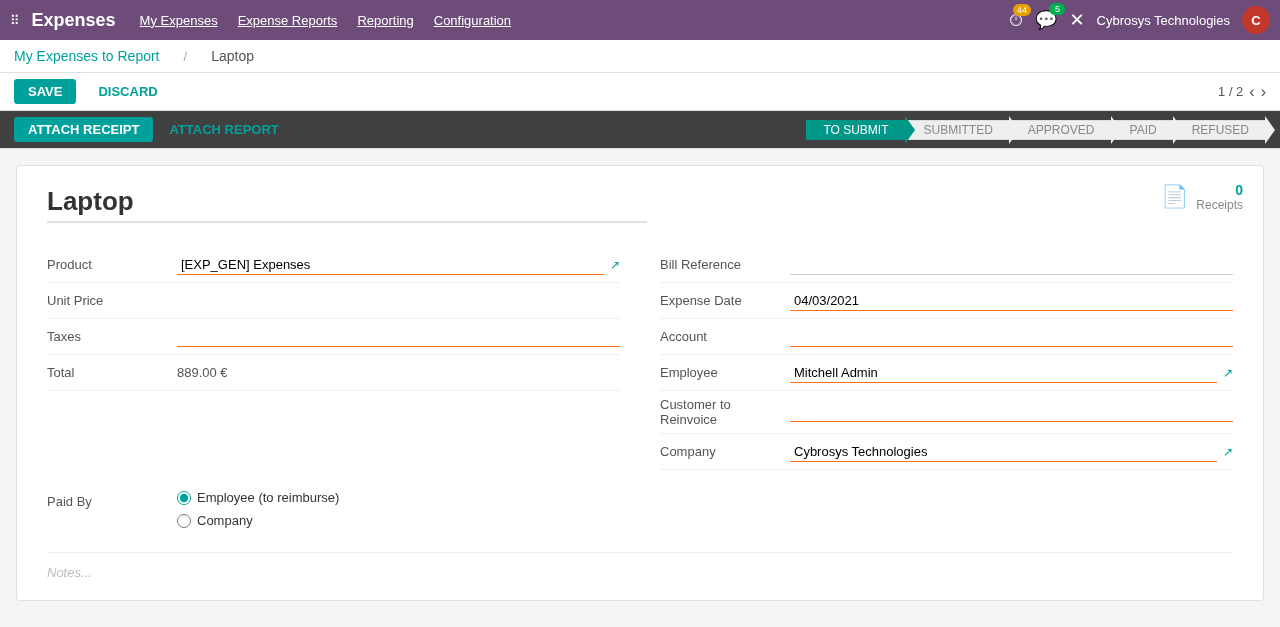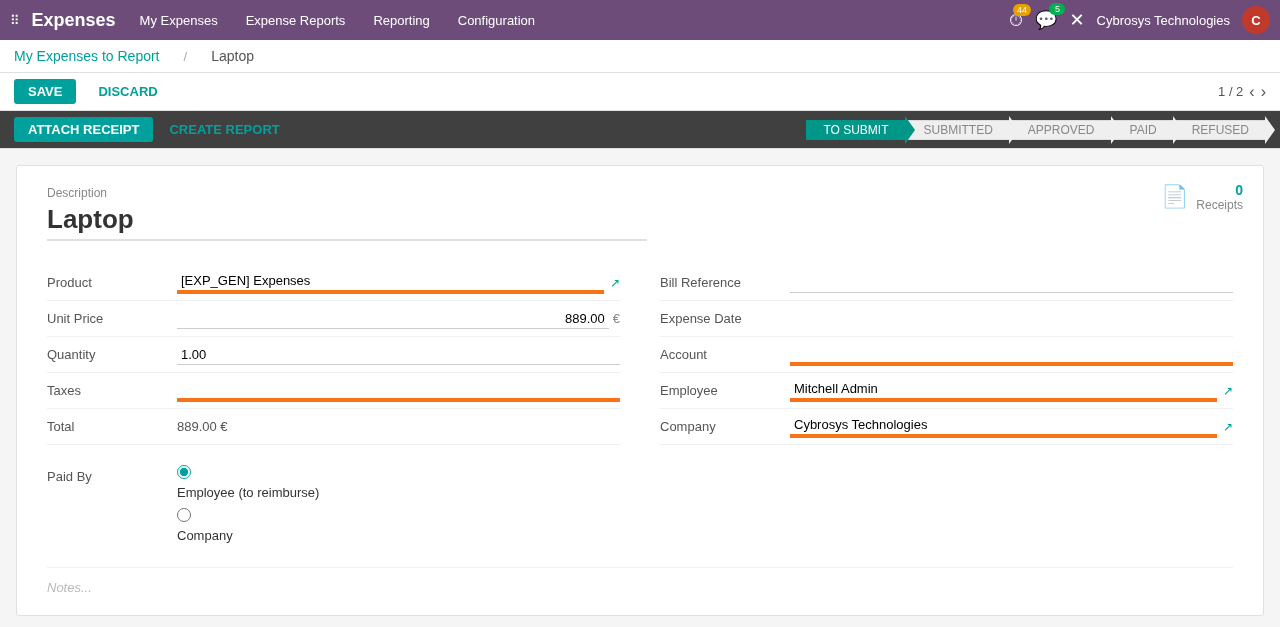--- a/index.html
+++ b/index.html
@@ -9,21 +9,21 @@
     .top-nav {
       background: #6d4c7a;
       color: white;
       height: 40px;
       display: flex;
       align-items: center;
       padding: 0 10px;
     }
     .top-nav .app-grid { margin-right: 12px; cursor: pointer; }
     .top-nav .app-title { font-size: 18px; font-weight: bold; margin-right: 24px; }
-    .top-nav .nav-links { display: flex; gap: 28px; flex: 1; }
+    .top-nav .nav-links { display: flex; gap: 20px; flex: 1; text-decoration: underline; }
     .top-nav .nav-link { color: white; text-decoration: none; font-size: 13px; cursor: pointer; }
     .top-nav .nav-right { display: flex; align-items: center; gap: 12px; }
     .badge-btn {
       position: relative;
       background: none;
       border: none;
       color: white;
       cursor: pointer;
       font-size: 18px;
     }
@@ -191,39 +191,39 @@
       border: none;
       border-bottom: 1px solid #ccc;
       padding: 2px 4px;
       font-size: 13px;
       outline: none;
       background: transparent;
     }
     .field-select {
       width: 100%;
       border: none;
-      border-bottom: 4px solid #f97316;
+      border-bottom: 1px solid #f97316;
       padding: 2px 4px;
       font-size: 13px;
       outline: none;
       background: transparent;
       appearance: none;
       cursor: pointer;
     }
     .field-with-unit { display: flex; align-items: center; }
     .field-unit { color: #888; margin-left: 4px; }
     .field-external { color: #00a09d; margin-left: 6px; cursor: pointer; font-size: 12px; }
     .total-value { color: #555; font-size: 13px; }
 
     
     .paid-by-section { margin-top: 20px; }
     .paid-by-row { display: flex; align-items: flex-start; gap: 0; }
     .paid-by-label { width: 130px; color: #555; font-size: 13px; flex-shrink: 0; margin-top: 4px; }
     .radio-group { display: flex; flex-direction: column; gap: 8px; }
-    .radio-item { display: flex; align-items: flex-start; gap: 6px; cursor: pointer; flex-direction: column; }
+    .radio-item { display: flex; align-items: flex-end; gap: 6px; cursor: pointer; }
     .radio-input { accent-color: #00a09d; width: 14px; height: 14px; }
 
     
     .notes-area {
       margin-top: 24px;
       color: #bbb;
       font-size: 13px;
       font-style: italic;
       border-top: 1px solid #f0f0f0;
       padding-top: 12px;
@@ -266,21 +266,21 @@
   <div class="spacer"></div>
   <div class="pager">
     <span>1 / 2</span>
     <button class="pager-btn">‹</button>
     <button class="pager-btn">›</button>
   </div>
 </div>
 
 <div class="action-bar">
   <button class="btn-attach">ATTACH RECEIPT</button>
-  <button class="btn-create">CREATE REPORT</button>
+  <button class="btn-create">ATTACH REPORT</button>
   <div class="spacer"></div>
   <div class="status-pipeline">
     <div class="status-step active">TO SUBMIT</div>
     <div class="status-step">SUBMITTED</div>
     <div class="status-step">APPROVED</div>
     <div class="status-step">PAID</div>
     <div class="status-step">REFUSED</div>
   </div>
 </div>
 
@@ -290,21 +290,20 @@
     
     <div class="receipts-area">
       <span class="receipts-icon">📄</span>
       <div class="receipts-info">
         <div class="receipts-count">0</div>
         <div class="receipts-label">Receipts</div>
       </div>
     </div>
 
     
-    <div class="section-label">Description</div>
     <input class="description-field" type="text" value="Laptop" style="">
 
     
     <div class="form-grid">
 
       <div class="form-section">
 
         <div class="form-row">
           <div class="form-label">Product</div>
           <div class="form-value">
@@ -312,32 +311,22 @@
               <select class="field-select">
                 <option value="[EXP_GEN] Expenses">[EXP_GEN] Expenses</option>
               </select>
               <span class="field-external">↗</span>
             </div>
           </div>
         </div>
 
         <div class="form-row">
           <div class="form-label">Unit Price</div>
-          <div class="form-value field-with-unit">
-            <input class="field-input" type="text" style="text-align: right;" value="889.00">
-            <span class="field-unit">€</span>
-          </div>
-        </div>
-
-        <div class="form-row">
-          <div class="form-label">Quantity</div>
-          <div class="form-value">
-            <input class="field-input" type="text" value="1.00" style="">
-          </div>
-        </div>
+        </div>
+
 
         <div class="form-row">
           <div class="form-label">Taxes</div>
           <div class="form-value">
             <select class="field-select">
               <option value=""></option>
             </select>
           </div>
         </div>
 
@@ -354,20 +343,25 @@
 
         <div class="form-row">
           <div class="form-label">Bill Reference</div>
           <div class="form-value">
             <input class="field-input" type="text" style="">
           </div>
         </div>
 
         <div class="form-row">
           <div class="form-label">Expense Date</div>
+          <div class="form-value">
+            <select class="field-select">
+              <option value="04/03/2021">04/03/2021</option>
+            </select>
+          </div>
         </div>
 
         <div class="form-row">
           <div class="form-label">Account</div>
           <div class="form-value">
             <select class="field-select">
               <option value=""></option>
             </select>
           </div>
         </div>
@@ -377,20 +371,28 @@
           <div class="form-value">
             <div style="display:flex;align-items:center;">
               <select class="field-select">
                 <option value="Mitchell Admin">Mitchell Admin</option>
               </select>
               <span class="field-external">↗</span>
             </div>
           </div>
         </div>
 
+        <div class="form-row">
+          <div class="form-label">Customer to Reinvoice</div>
+          <div class="form-value">
+            <select class="field-select">
+              <option value=""></option>
+            </select>
+          </div>
+        </div>
 
         <div class="form-row">
           <div class="form-label">Company</div>
           <div class="form-value">
             <div style="display:flex;align-items:center;">
               <select class="field-select">
                 <option value="Cybrosys Technologies">Cybrosys Technologies</option>
               </select>
               <span class="field-external">↗</span>
             </div>

